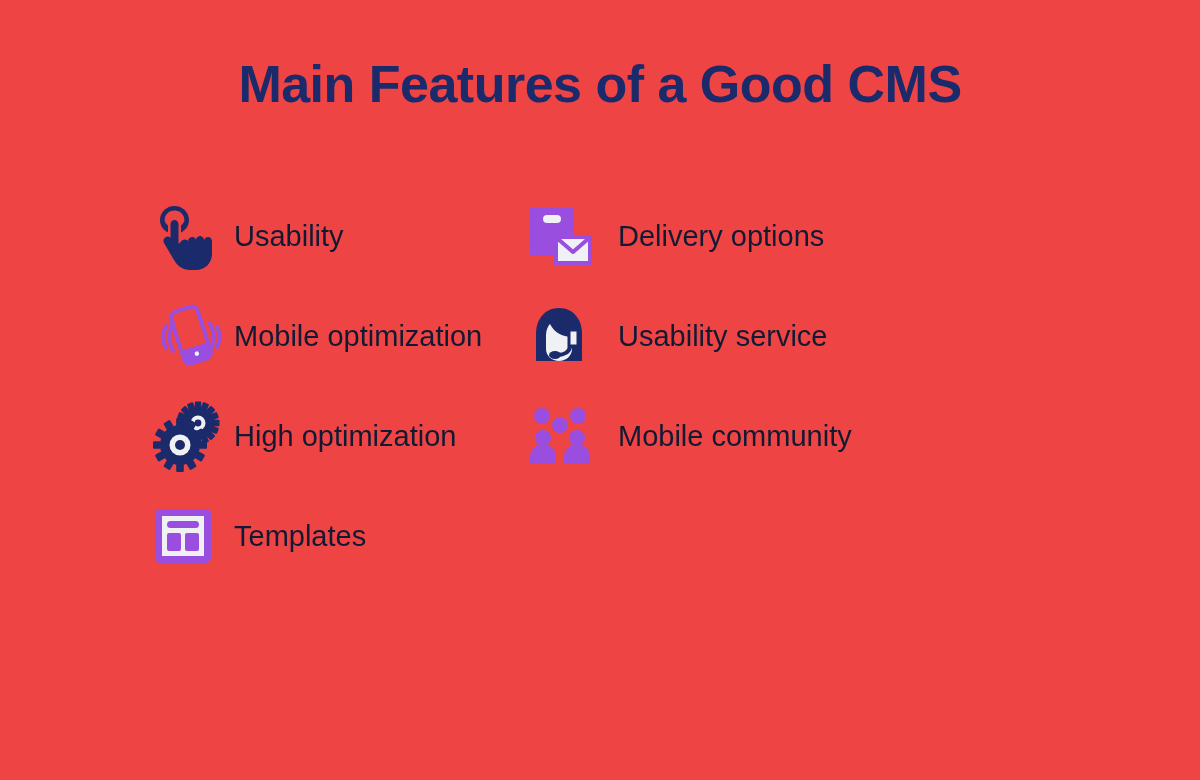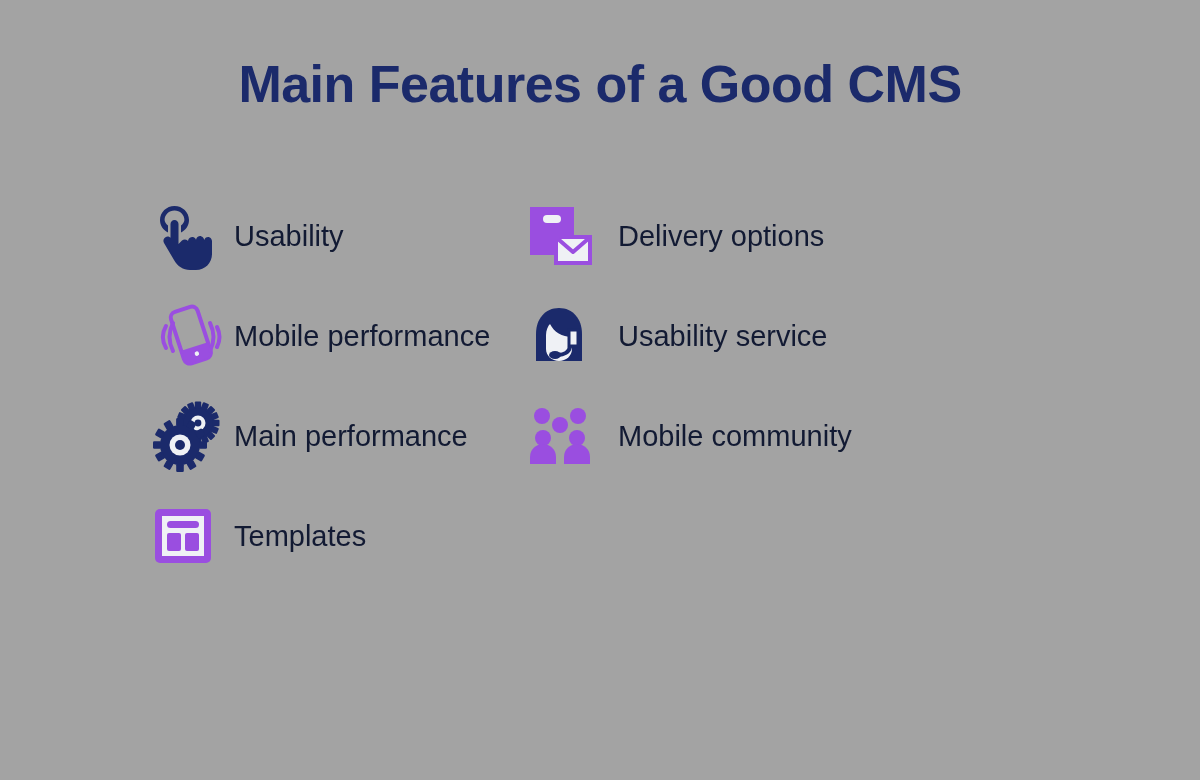--- a/index.html
+++ b/index.html
@@ -10,21 +10,21 @@
     width: 1200px;
     height: 780px;
     background: #eff1f5;
     font-family: "Liberation Sans", sans-serif;
     overflow: hidden;
   }
   .page {
     position: relative;
     width: 1200px;
     height: 780px;
-    background: #a3a3a3;
+    background: #ef4444;
   }
   .title {
     position: absolute;
     top: 56px;
     left: 0;
     width: 1200px;
     text-align: center;
     font-size: 52px;
     font-weight: bold;
     color: #1b2a6b;
@@ -99,21 +99,21 @@
               <rect x="25" y="9" width="28" height="54" rx="6" ry="6" fill="none" stroke="#9a4ee0" stroke-width="4"></rect>
               <path d="M25 48 L53 48 L53 57 A6 6 0 0 1 47 63 L31 63 A6 6 0 0 1 25 57 Z" fill="#9a4ee0"></path>
               <circle cx="39" cy="55.5" r="2.2" fill="#eff1f5"></circle>
             </g>
             <path d="M14 26 C10 33 10 41 14 48" stroke="#9a4ee0" stroke-width="4" fill="none" stroke-linecap="round"></path>
             <path d="M21 23 C16.5 32 16.5 42 21 51" stroke="#9a4ee0" stroke-width="4" fill="none" stroke-linecap="round"></path>
             <path d="M58 23 C62.5 32 62.5 42 58 51" stroke="#9a4ee0" stroke-width="4" fill="none" stroke-linecap="round"></path>
             <path d="M65 27 C68.5 34 68.5 40 65 47" stroke="#9a4ee0" stroke-width="4" fill="none" stroke-linecap="round"></path>
           </svg>
         </span>
-        <span class="feature-label">Mobile performance</span>
+        <span class="feature-label">Mobile optimization</span>
       </div>
 
       <div class="feature">
         <span class="icon-box">
           <svg width="74" height="74" viewBox="0 0 74 74">
             <g fill="#1b2a6b">
               <g transform="translate(46,24)">
                 <g>
                   <circle cx="0" cy="0" r="15.5"></circle>
                   <g>
@@ -155,21 +155,21 @@
                     <rect x="-3.8" y="-27" width="7.6" height="8" rx="1.2" transform="rotate(300)"></rect>
                     <rect x="-3.8" y="-27" width="7.6" height="8" rx="1.2" transform="rotate(330)"></rect>
                   </g>
                   <circle cx="0" cy="0" r="10.5" fill="#eff1f5"></circle>
                   <circle cx="0" cy="0" r="5" fill="#1b2a6b"></circle>
                 </g>
               </g>
             </g>
           </svg>
         </span>
-        <span class="feature-label">Main performance</span>
+        <span class="feature-label">High optimization</span>
       </div>
 
       <div class="feature">
         <span class="icon-box">
           <svg width="62" height="62" viewBox="0 0 62 62">
             <rect x="3" y="4" width="56" height="54" rx="5" ry="5" fill="#9a4ee0"></rect>
             <rect x="10" y="11" width="42" height="40" fill="#eff1f5"></rect>
             <rect x="15" y="16" width="32" height="7" rx="3.5" fill="#9a4ee0"></rect>
             <rect x="15" y="28" width="14" height="18" rx="2" fill="#9a4ee0"></rect>
             <rect x="33" y="28" width="14" height="18" rx="2" fill="#9a4ee0"></rect>

